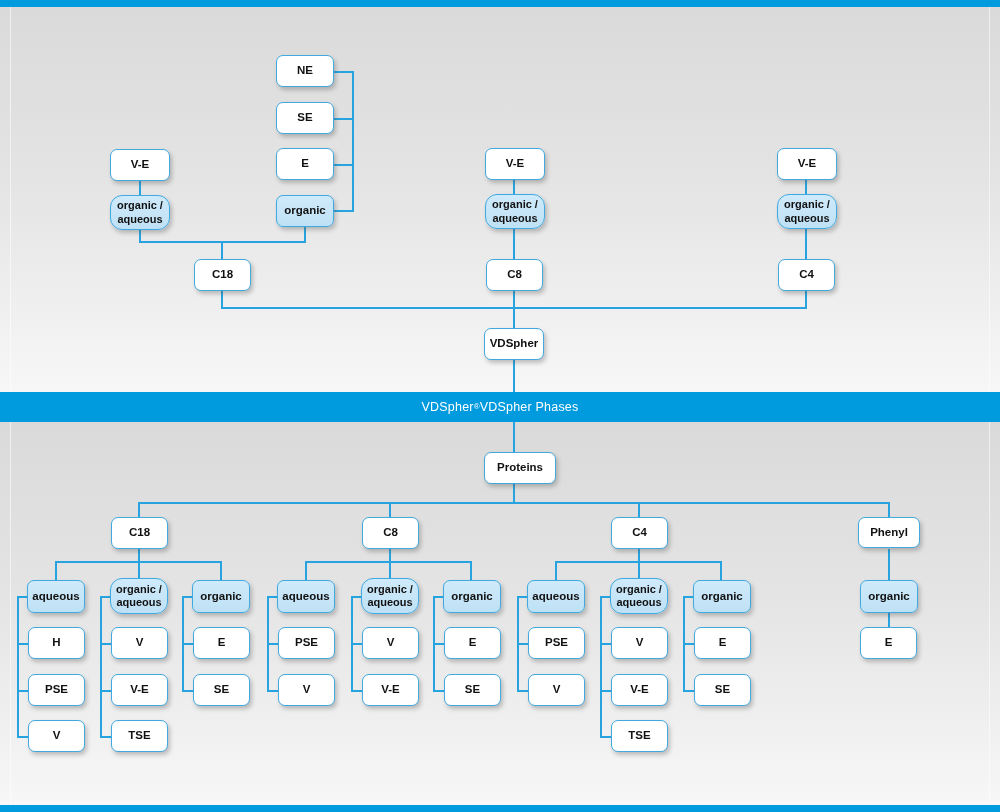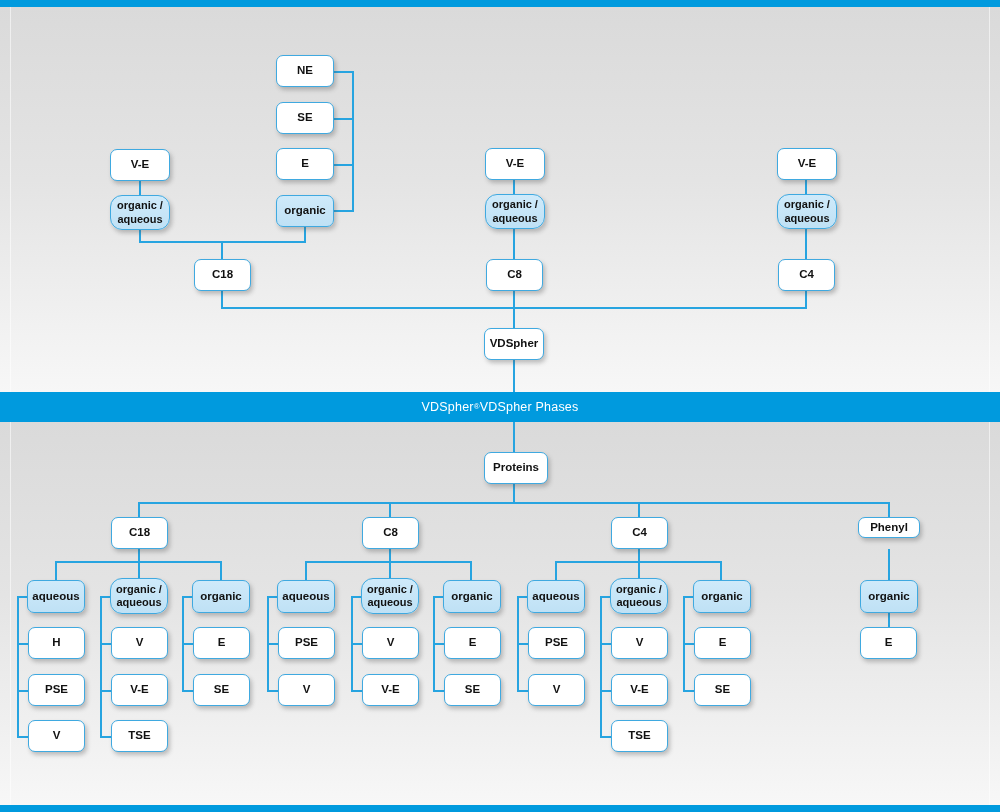--- a/index.html
+++ b/index.html
@@ -169,33 +169,33 @@
 
   <div class="conn" style="left:513px; top:360px; width:2px; height:34px;"></div>
 
   <div class="banner">
     <span>VDSpher</span>
       <sup>®</sup>
       <span> VDSpher Phases</span>
   </div>
 
   <div class="conn" style="left:513px; top:422px; width:2px; height:31px;"></div>
-  <div class="node" style="left:484px; top:452px; width:64px; height:32px;">Proteins</div>
+  <div class="node" style="left:484px; top:452px; width:72px; height:32px;">Proteins</div>
   <div class="conn" style="left:513px; top:484px; width:2px; height:20px;"></div>
 
   <div class="conn" style="left:138px; top:502px; width:752px; height:2px;"></div>
   <div class="conn" style="left:138px; top:502px; width:2px; height:15px;"></div>
   <div class="conn" style="left:389px; top:502px; width:2px; height:15px;"></div>
   <div class="conn" style="left:638px; top:502px; width:2px; height:15px;"></div>
   <div class="conn" style="left:888px; top:502px; width:2px; height:15px;"></div>
 
   <div class="node" style="left:111px; top:517px; width:57px; height:32px;">C18</div>
   <div class="node" style="left:362px; top:517px; width:57px; height:32px;">C8</div>
   <div class="node" style="left:611px; top:517px; width:57px; height:32px;">C4</div>
-  <div class="node" style="left:858px; top:517px; width:62px; height:21px;">Phenyl</div>
+  <div class="node" style="left:858px; top:517px; width:62px; height:31px;">Phenyl</div>
 
   <div class="conn" style="left:138px; top:549px; width:2px; height:13px;"></div>
   <div class="conn" style="left:55px; top:561px; width:167px; height:2px;"></div>
   <div class="conn" style="left:55px; top:561px; width:2px; height:20px;"></div>
   <div class="conn" style="left:138px; top:561px; width:2px; height:20px;"></div>
   <div class="conn" style="left:220px; top:561px; width:2px; height:20px;"></div>
 
   <div class="node fill" style="left:27px; top:580px; width:58px; height:33px;">aqueous</div>
   <div class="node fill two-line" style="left:110px; top:578px; width:58px; height:36px;">organic /
 aqueous</div>

